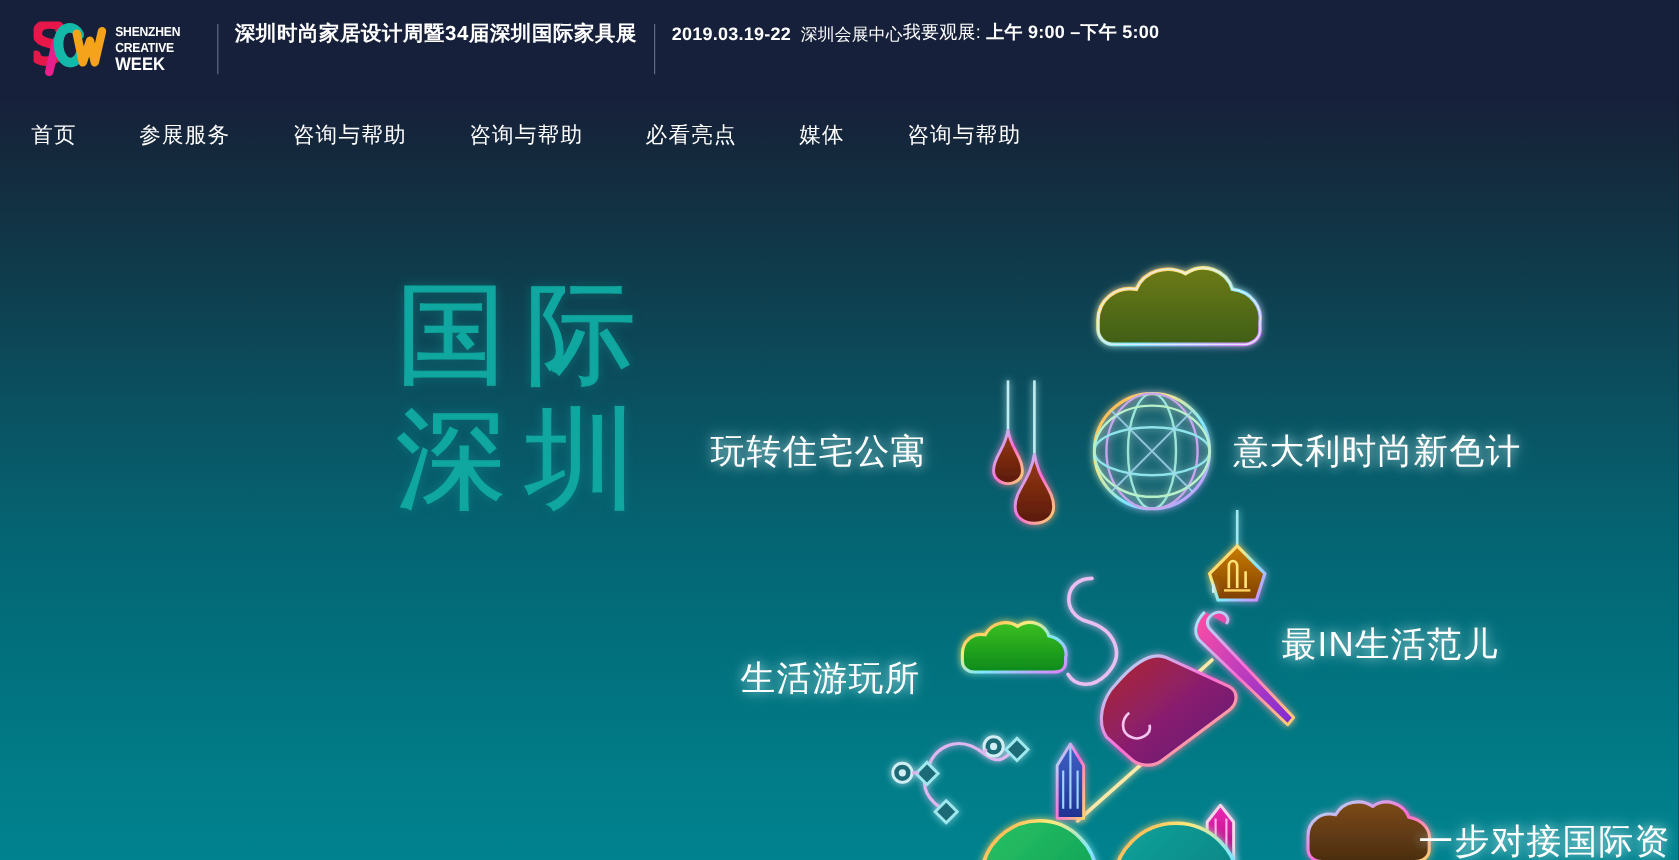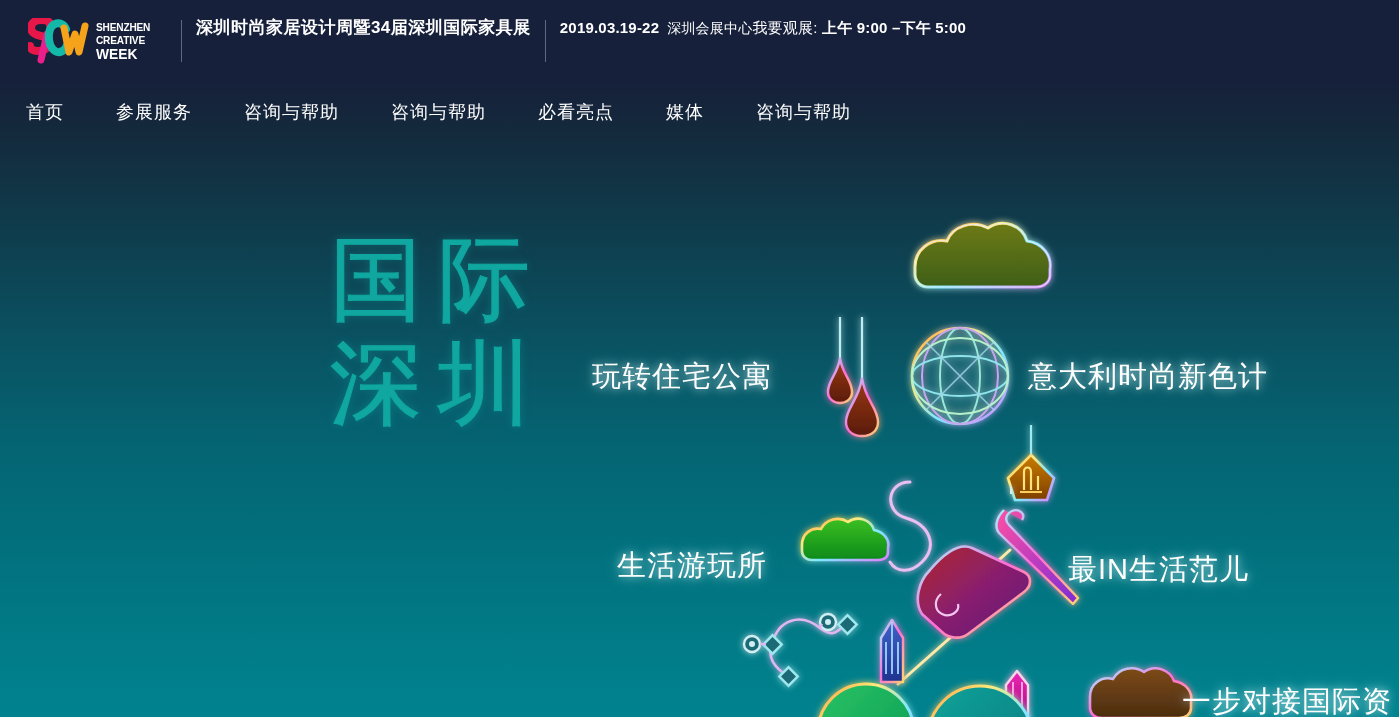--- a/index.html
+++ b/index.html
@@ -105,21 +105,21 @@
   .feat {
     position:absolute;
     color:#ffffff; white-space:nowrap;
     font-size:29px; letter-spacing:1px; font-weight:500;
     font-family:"Liberation Sans", sans-serif;
     text-shadow:0 0 9px rgba(220,255,255,0.75), 0 0 18px rgba(160,230,235,0.45);
   }
   #feat-1 { left:592px; top:215px; }
   #feat-2 { left:1028px; top:215px; }
   #feat-3 { left:617px; top:390px;margin-top:14px; }
-  #feat-4 { left:1068px; top:408px; }
+  #feat-4 { left:1068px; top:376px; }
   #feat-5 { left:1182px; top:540px; }
 
   
   #artwork { position:absolute; inset:0; pointer-events:none; }
   #artwork svg { position:absolute; left:0; top:0; }
 
   .glowsoft { filter:url(#softglow); }
 </style>
 </head>
 <body>

